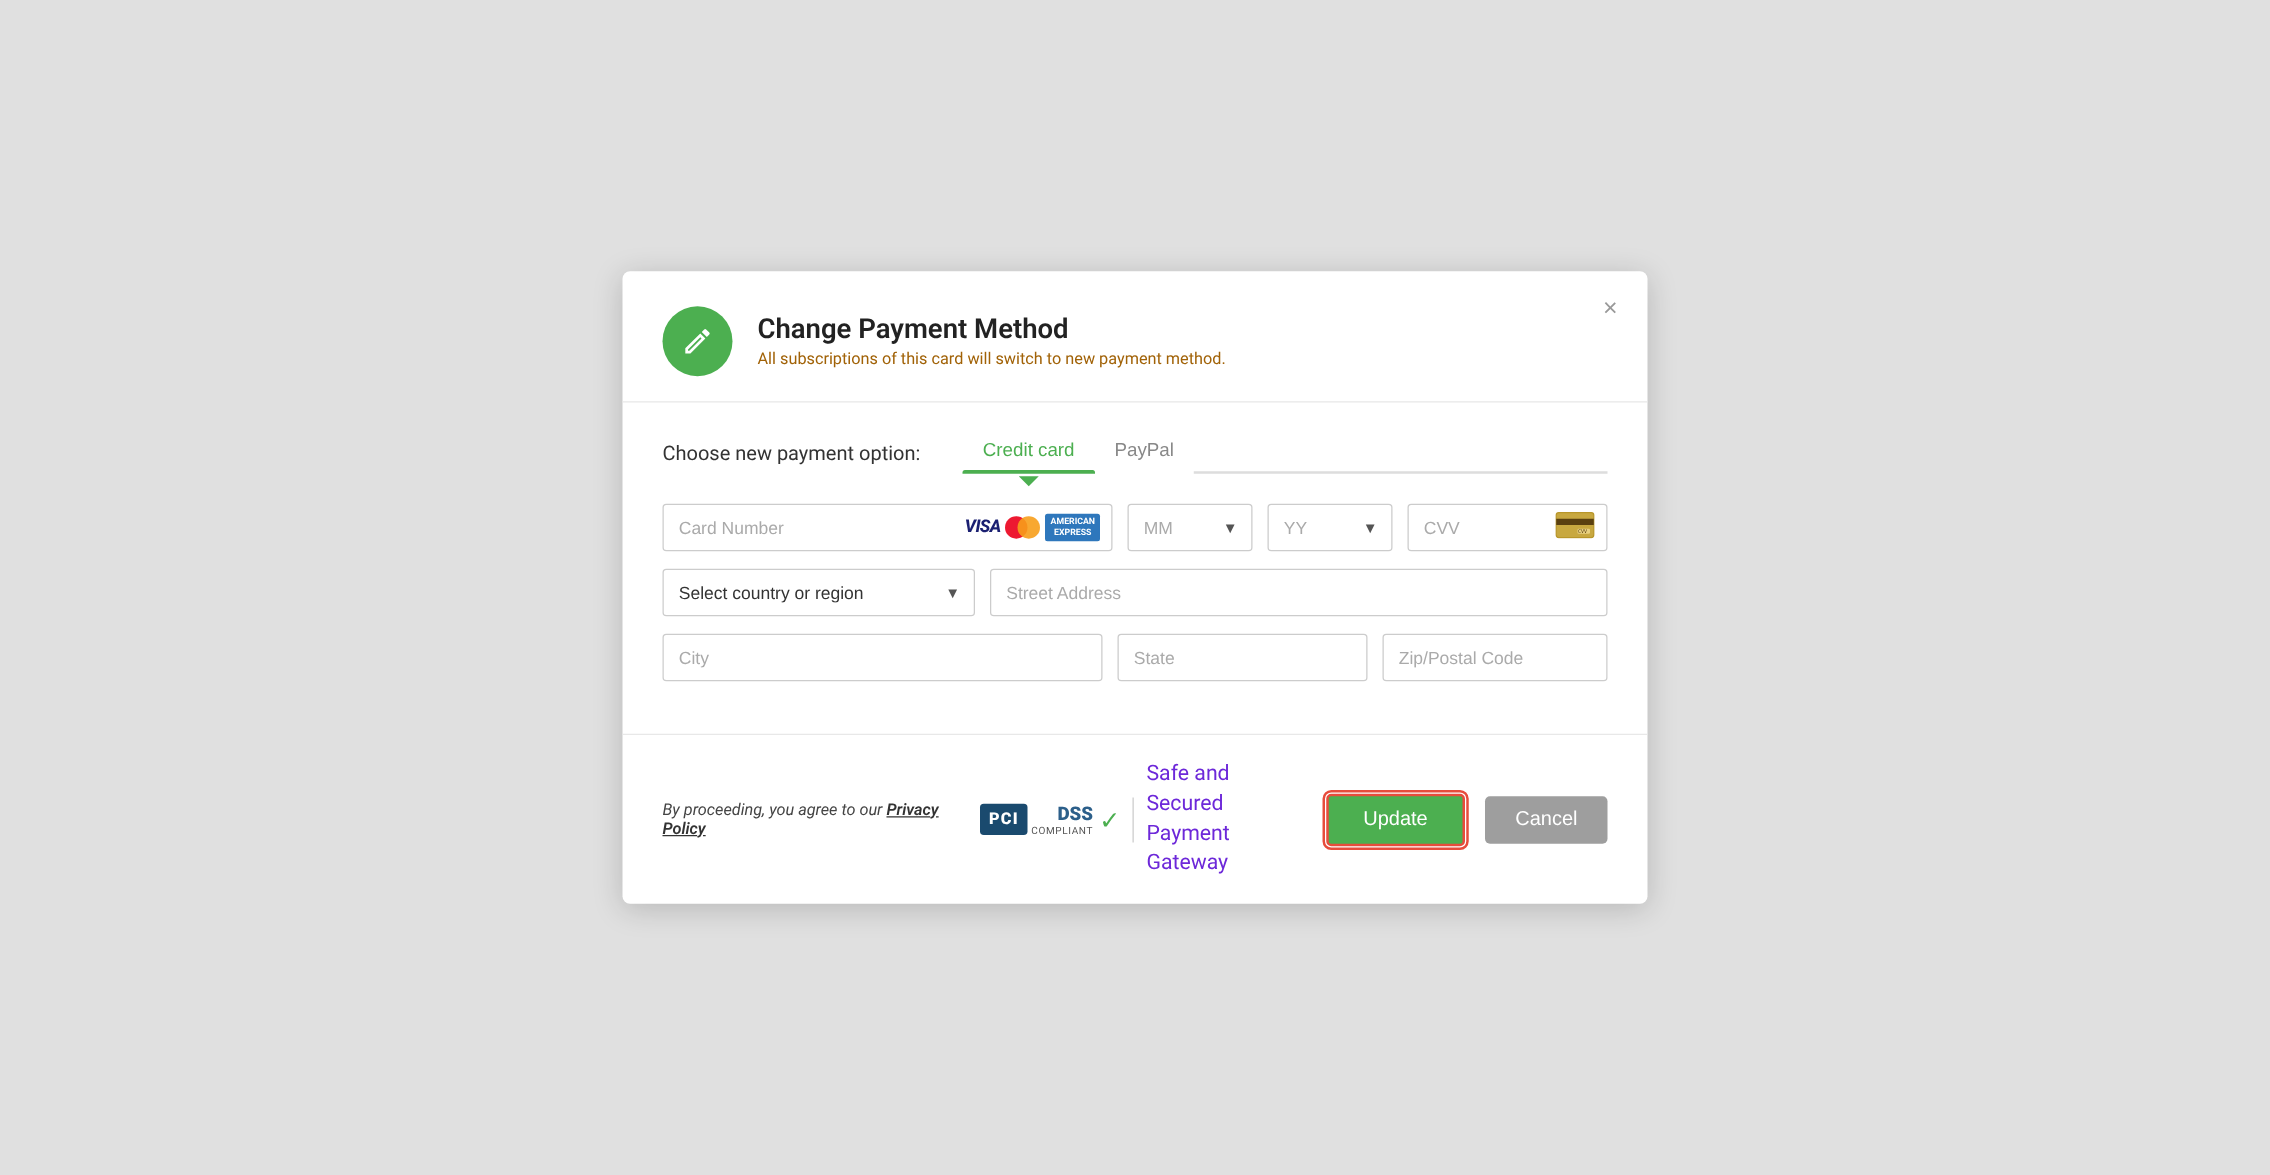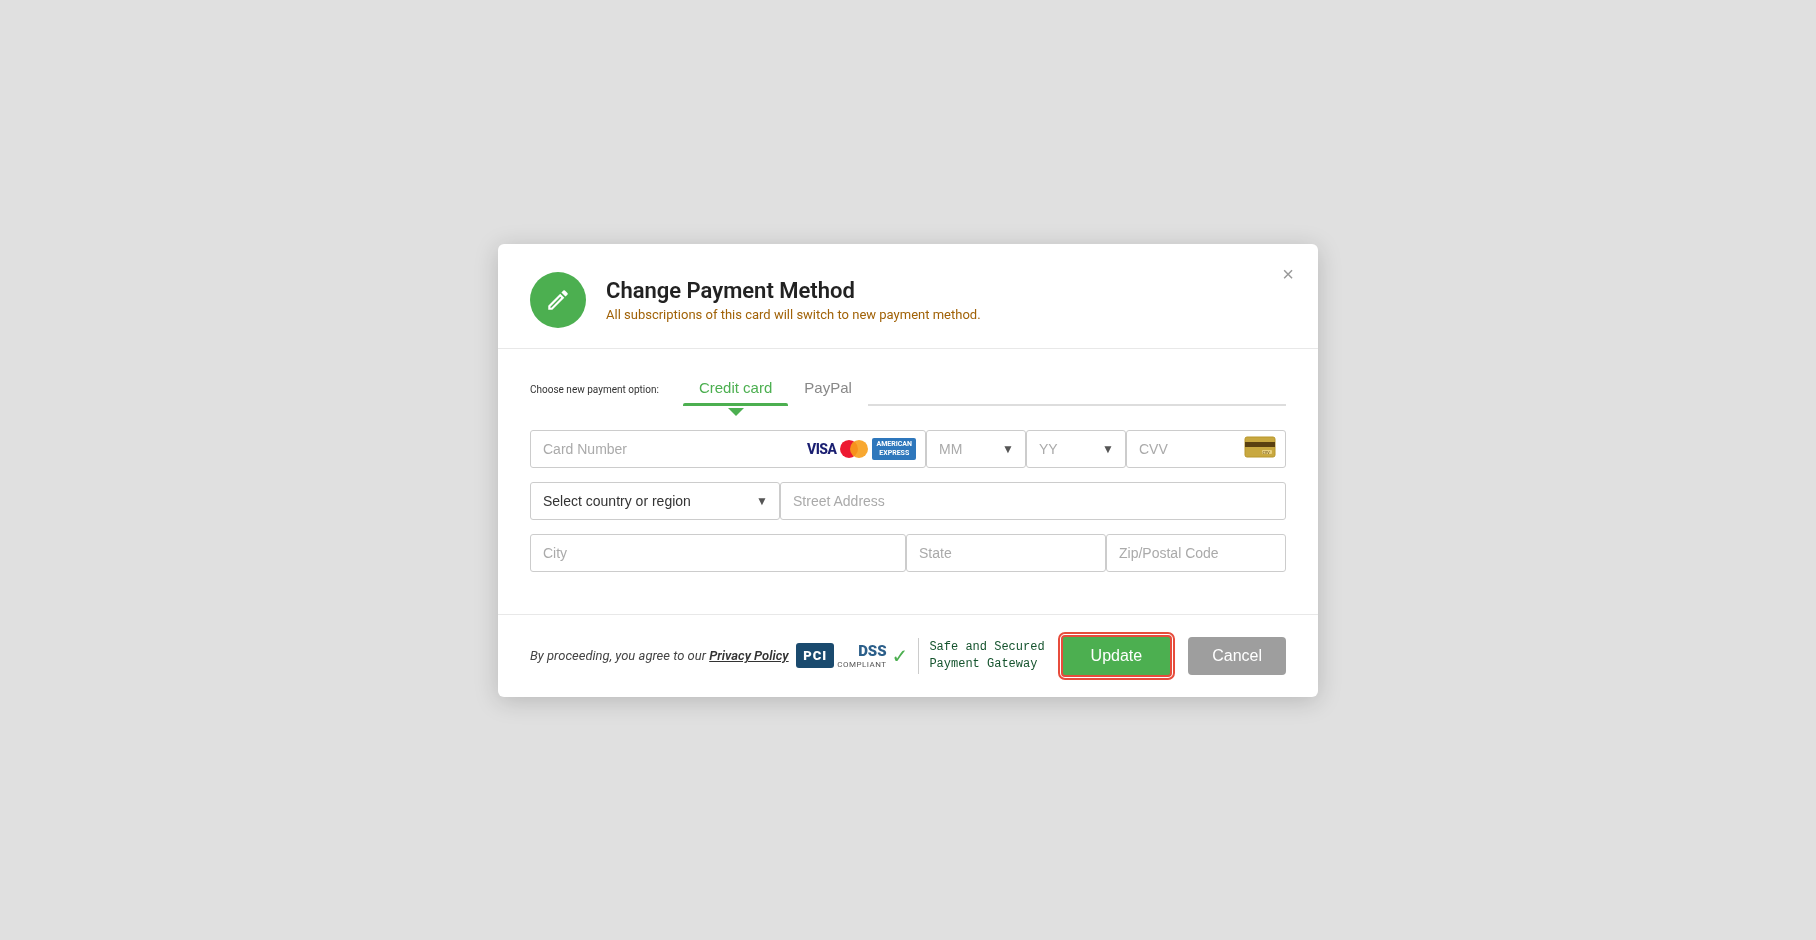--- a/index.html
+++ b/index.html
@@ -66,23 +66,23 @@
       padding: 24px 32px 28px 32px;
       border-bottom: 1px solid #e8e8e8;
     }
     .payment-options {
       display: flex;
       align-items: center;
       gap: 0;
       margin-bottom: 24px;
     }
     .payment-label {
-      font-size: 10px;
+      font-size: 16px;
       color: #333;
-      margin-right: 24px;
+      margin-right: 34px;
       white-space: nowrap;
     }
     .tab {
       padding: 6px 16px 10px 16px;
       font-size: 15px;
       cursor: pointer;
       border: none;
       background: none;
       color: #555;
       font-weight: 500;
@@ -115,20 +115,21 @@
       height: 0;
       border-left: 8px solid transparent;
       border-right: 8px solid transparent;
       border-top: 8px solid #4CAF50;
     }
     .tab.inactive {
       color: #888;
     }
     .form-row {
       display: flex;
+      gap: 12px;
       margin-bottom: 14px;
     }
     .field {
       display: flex;
       flex-direction: column;
       flex: 1;
     }
     .field input, .field select {
       border: 1px solid #ccc;
       border-radius: 3px;
@@ -154,20 +155,21 @@
       top: 50%;
       transform: translateY(-50%);
       display: flex;
       align-items: center;
       gap: 4px;
     }
     .visa-logo {
       color: #1a1f71;
       font-size: 14px;
       font-weight: 800;
+      font-style: italic;
       letter-spacing: -0.5px;
     }
     .mc-logo {
       display: flex;
       align-items: center;
     }
     .mc-circle1 {
       width: 18px;
       height: 18px;
       border-radius: 50%;
@@ -242,24 +244,23 @@
       display: flex;
       align-items: center;
       gap: 16px;
     }
     .pci-badge {
       display: flex;
       align-items: center;
       gap: 10px;
     }
     .pci-secure-text {
-      font-size: 12px;
-      color: #14532d;
+      font-size: 17px;
+      color: #6d28d9;
       line-height: 1.4;
-      font-family: Liberation Mono, monospace;
     }
     .divider-v {
       width: 1px;
       height: 36px;
       background: #ccc;
     }
     .btn-update {
       background: #4CAF50;
       color: #fff;
       border: 2px solid #e74c3c;

